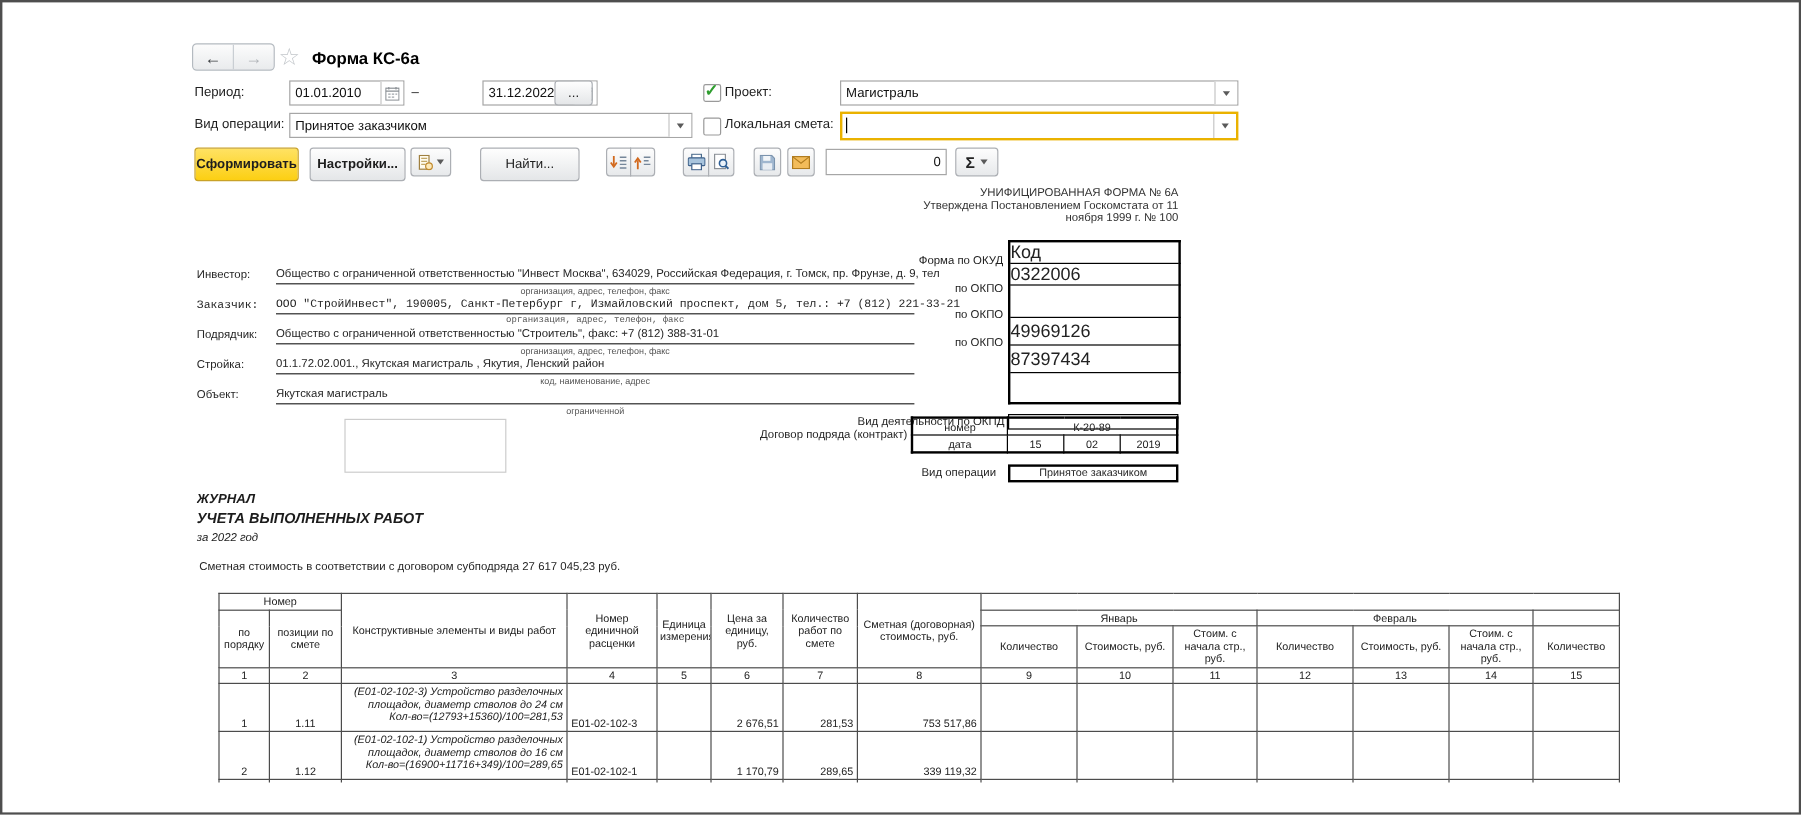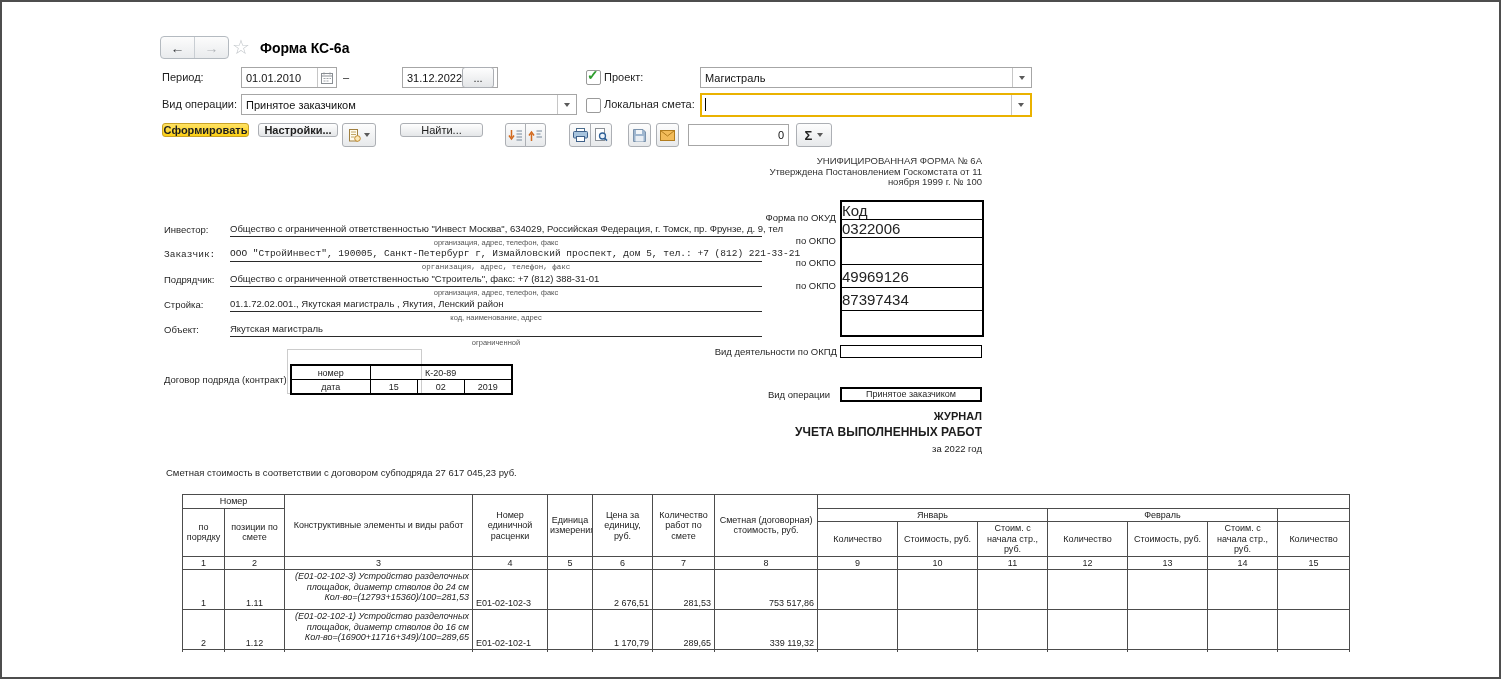--- a/index.html
+++ b/index.html
@@ -19,21 +19,21 @@
   .field{position:absolute;height:21px;border:1px solid #a6a6a6;background:#fff;display:flex;align-items:stretch;box-sizing:border-box;}
   .field input{border:0;outline:0;flex:1;min-width:0;font:11px "Liberation Sans",sans-serif;padding:0 4px;background:transparent;color:#111;}
   .fbtn{width:18px;border-left:1px solid #c6c6c6;display:flex;align-items:center;justify-content:center;background:#fff;cursor:pointer;}
   .tri{width:0;height:0;border-left:3.5px solid transparent;border-right:3.5px solid transparent;border-top:4px solid #5a5a5a;}
   .focused{border:2px solid #eab200;height:24px;}
   .caret{width:1px;height:13px;background:#000;margin:3px 0 0 3px;}
   .cb{position:absolute;width:13px;height:13px;border:1px solid #9a9a9a;border-radius:2px;background:#fff;cursor:pointer;}
   .cb .mark{position:absolute;left:0px;top:-4px;font-size:14px;font-weight:700;color:#2f9e2f;}
 
   
-  .btn{position:absolute;height:14px;top:121px;box-sizing:border-box;border:1px solid #acafb4;border-radius:3px;background:linear-gradient(#fefefe,#e4e6e8);font-size:11px;color:#1e1e1e;display:flex;align-items:center;justify-content:center;padding:0 8px;cursor:pointer;}
+  .btn{position:absolute;height:28px;top:121px;box-sizing:border-box;border:1px solid #acafb4;border-radius:3px;background:linear-gradient(#fefefe,#e4e6e8);font-size:11px;color:#1e1e1e;display:flex;align-items:center;justify-content:center;padding:0 8px;cursor:pointer;}
   .btn.primary{background:linear-gradient(#ffe263,#fccf13);border-color:#c9a227;font-weight:700;}
   .pair{position:absolute;top:121px;display:flex;}
   .pair .ibtn{position:static;}
   .pair .ibtn + .ibtn{margin-left:-1px;border-top-left-radius:0;border-bottom-left-radius:0;}
   .pair .ibtn:first-child{border-top-right-radius:0;border-bottom-right-radius:0;}
   .ibtn{box-sizing:border-box;height:24px;border:1px solid #acafb4;border-radius:3px;background:linear-gradient(#fdfdfd,#e7e9eb);display:flex;align-items:center;justify-content:center;cursor:pointer;}
   .sumfield{position:absolute;left:686px;top:122px;width:101px;height:22px;}
   .sumfield input{text-align:right;}
   .sig{font-size:13px;font-weight:700;color:#222;margin-right:5px;}
 
@@ -45,31 +45,31 @@
   .codelbl{position:absolute;width:160px;text-align:right;font-size:9.5px;color:#222;left:512px;}
   .party{position:absolute;left:0;width:818px;height:24px;}
   .party .plabel{position:absolute;left:0;top:0;font-size:9.5px;}
   .party .pval{position:absolute;left:66px;top:-1px;width:532px;height:13px;border-bottom:1px solid #2a2a2a;font-size:9.5px;white-space:nowrap;}
   .party .pcap{position:absolute;left:66px;top:14px;width:532px;text-align:center;font-size:7.5px;color:#555;}
   .graybox{position:absolute;left:123px;top:195px;width:133px;height:43px;border:1px solid #ccc;}
   .okpdrow,.oprow{position:absolute;left:0;width:818px;display:flex;justify-content:flex-end;align-items:center;}
   .okpdrow{top:191px;}
   .rlabel{font-size:9.5px;margin-right:3px;white-space:nowrap;}
   .rcell{width:142px;height:13px;border:1px solid #000;box-sizing:border-box;}
-  .contract{position:absolute;top:210px;left:0;width:818px;display:flex;}
+  .contract{position:absolute;top:193px;left:0;width:818px;display:flex;justify-content:flex-end;}
   .clabel{font-size:9.5px;margin-right:3px;align-self:center;white-space:nowrap;}
   .cbox{border-collapse:collapse;border:2px solid #000;}
   .cbox td{border:1px solid #000;font-size:9px;text-align:center;padding:0;height:13px;color:#222;}
   .cbox .cl{width:78px;}
   .cbox .cv{width:139px;}
   .cbox .cd{width:46px;}
   .oprow{top:233px;}
   .oplabel{width:82px;text-align:center;font-size:9.5px;}
   .opcell{width:142px;height:15px;border:2px solid #000;box-sizing:border-box;text-align:center;font-size:9px;line-height:11px;}
-  .titles{position:absolute;top:256px;left:0;width:818px;text-align:right;color:#1c1c1c;}
+  .titles{position:absolute;top:256px;left:0;width:818px;text-align:left;color:#1c1c1c;font-style:italic;}
   .t1{font-weight:700;font-size:11px;}
   .t2{font-weight:700;font-size:12px;margin-top:3px;}
   .t3{font-size:9.5px;margin-top:4px;}
   .note{position:absolute;top:313px;left:2px;font-size:9.5px;}
   table.wt{position:absolute;top:340px;left:18px;border-collapse:collapse;table-layout:fixed;width:1167px;background:#fff;}
   .wt th,.wt td{border:1px solid #4c4c4c;font-size:9px;color:#222;line-height:10.5px;overflow:hidden;}
   .wt th{font-weight:400;text-align:center;vertical-align:middle;padding:1px 2px;}
   .wt td{vertical-align:bottom;padding:1px 3px;}
   .wt tr.hr1{height:12px;} .wt tr.hr2{height:13px;} .wt tr.hr3{height:29px;} .wt tr.hr4{height:12px;}
   .wt td.c0,.wt td.c1{text-align:center;}

